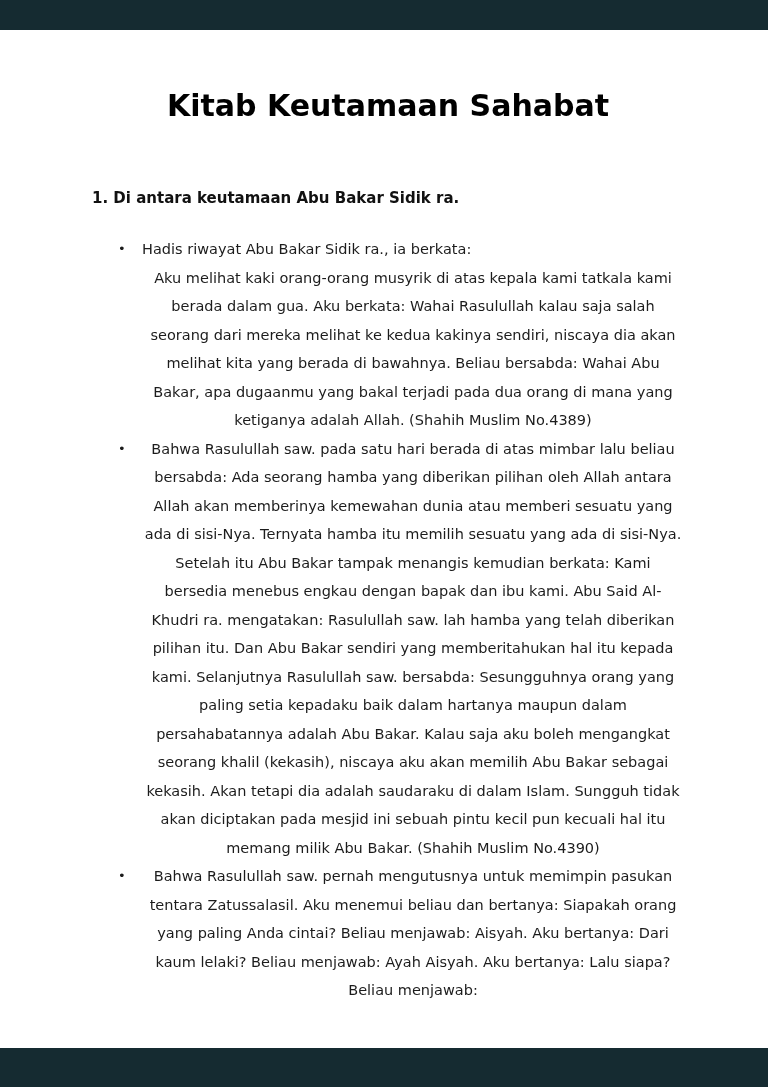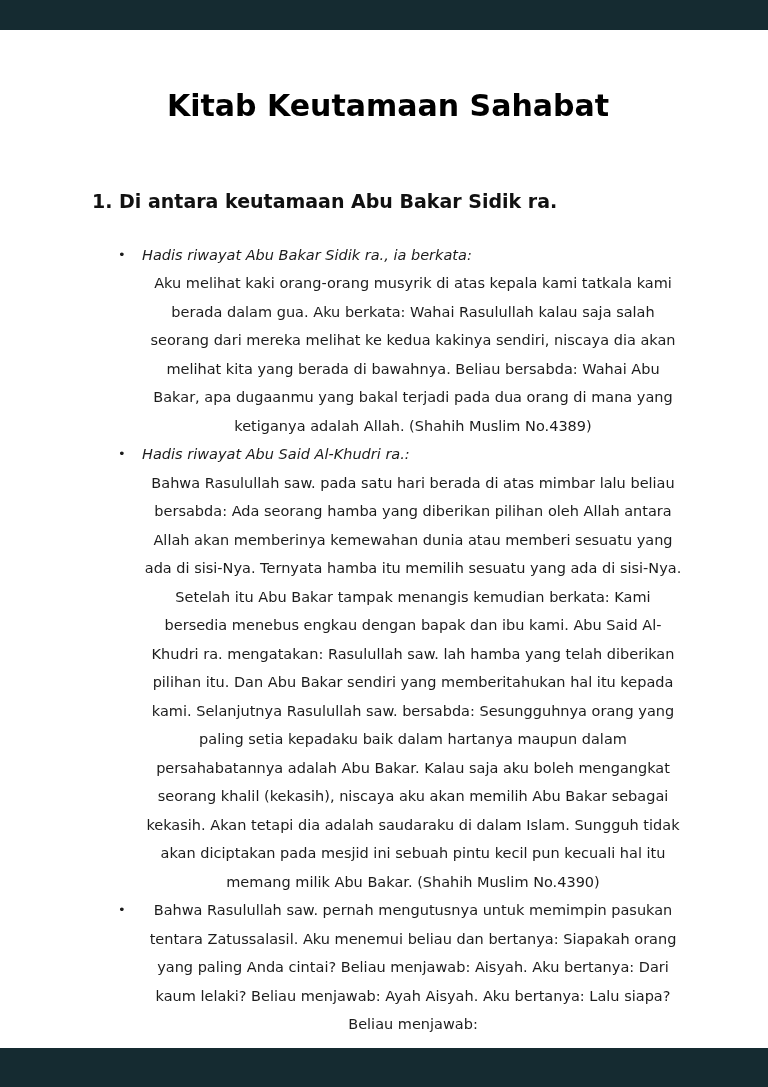--- a/index.html
+++ b/index.html
@@ -40,21 +40,21 @@
     text-align: center;
     font-size: 30px;
     font-weight: bold;
     color: #000000;
     margin: 0 0 0 0;
     letter-spacing: 0px;
     line-height: 1.2;
   }
   .section-heading {
     margin-top: 64px;
-    font-size: 19px;
+    font-size: 15px;
     font-weight: bold;
     color: #111111;
     line-height: 1.4;
   }
   .hadith-list {
     list-style: none;
     margin: 26px 0 0 0;
     padding: 0 0 0 26px;
   }
   .hadith-item {
@@ -68,21 +68,20 @@
     position: absolute;
     left: 0;
     top: 0;
     width: 24px;
     line-height: 28.5px;
     font-size: 13px;
     color: #1c1c1c;
   }
   .hadith-lead {
     display: block;
-    font-style: italic;
   }
   .hadith-body {
     display: block;
     text-align: center;
   }
 </style>
 </head>
 <body>
 
 <div class="edge-bar top"></div>
@@ -96,21 +95,20 @@
   <ul class="hadith-list">
 
     <li class="hadith-item">
       <span class="bullet-marker">•</span>
       <span class="hadith-lead">Hadis riwayat Abu Bakar Sidik ra., ia berkata:</span>
       <span class="hadith-body">Aku melihat kaki orang-orang musyrik di atas kepala kami tatkala kami berada dalam gua. Aku berkata: Wahai Rasulullah kalau saja salah seorang dari mereka melihat ke kedua kakinya sendiri, niscaya dia akan melihat kita yang berada di bawahnya. Beliau bersabda: Wahai Abu Bakar, apa dugaanmu yang bakal terjadi pada dua orang di mana yang ketiganya adalah Allah. (Shahih Muslim No.4389)</span>
     </li>
 
     <li class="hadith-item">
       <span class="bullet-marker">•</span>
-      <span class="hadith-lead">Hadis riwayat Abu Said Al-Khudri ra.:</span>
       <span class="hadith-body">Bahwa Rasulullah saw. pada satu hari berada di atas mimbar lalu beliau bersabda: Ada seorang hamba yang diberikan pilihan oleh Allah antara Allah akan memberinya kemewahan dunia atau memberi sesuatu yang ada di sisi-Nya. Ternyata hamba itu memilih sesuatu yang ada di sisi-Nya. Setelah itu Abu Bakar tampak menangis kemudian berkata: Kami bersedia menebus engkau dengan bapak dan ibu kami. Abu Said Al-Khudri ra. mengatakan: Rasulullah saw. lah hamba yang telah diberikan pilihan itu. Dan Abu Bakar sendiri yang memberitahukan hal itu kepada kami. Selanjutnya Rasulullah saw. bersabda: Sesungguhnya orang yang paling setia kepadaku baik dalam hartanya maupun dalam persahabatannya adalah Abu Bakar. Kalau saja aku boleh mengangkat seorang khalil (kekasih), niscaya aku akan memilih Abu Bakar sebagai kekasih. Akan tetapi dia adalah saudaraku di dalam Islam. Sungguh tidak akan diciptakan pada mesjid ini sebuah pintu kecil pun kecuali hal itu memang milik Abu Bakar. (Shahih Muslim No.4390)</span>
     </li>
 
     <li class="hadith-item">
       <span class="bullet-marker">•</span>
       <span class="hadith-body">Bahwa Rasulullah saw. pernah mengutusnya untuk memimpin pasukan tentara Zatussalasil. Aku menemui beliau dan bertanya: Siapakah orang yang paling Anda cintai? Beliau menjawab: Aisyah. Aku bertanya: Dari kaum lelaki? Beliau menjawab: Ayah Aisyah. Aku bertanya: Lalu siapa? Beliau menjawab:</span>
     </li>
 
   </ul>
 

